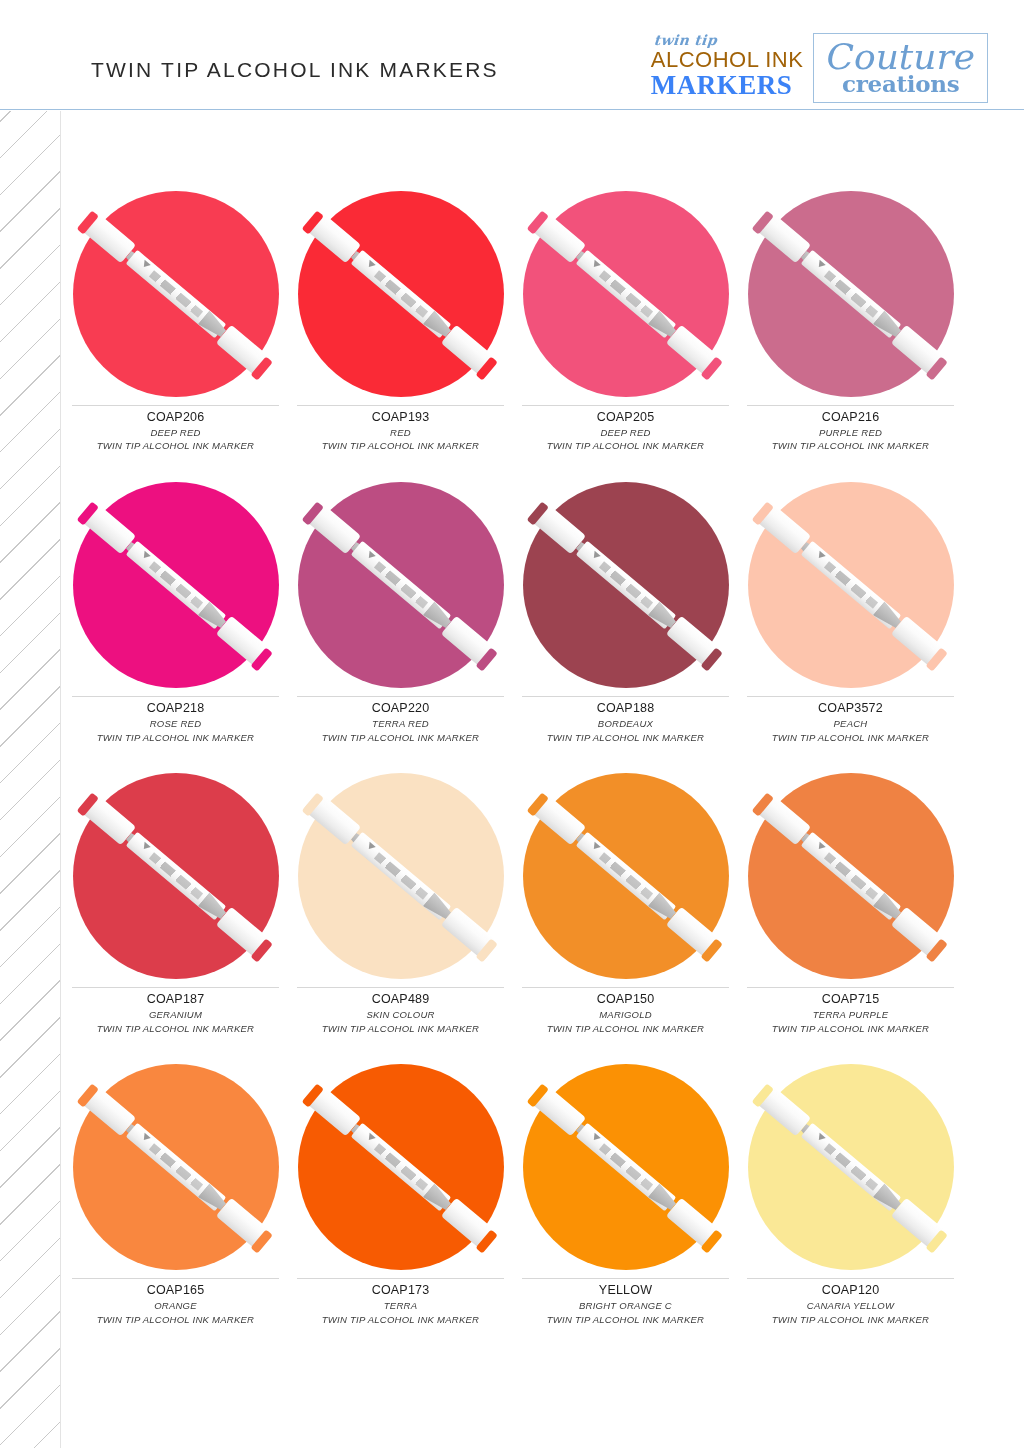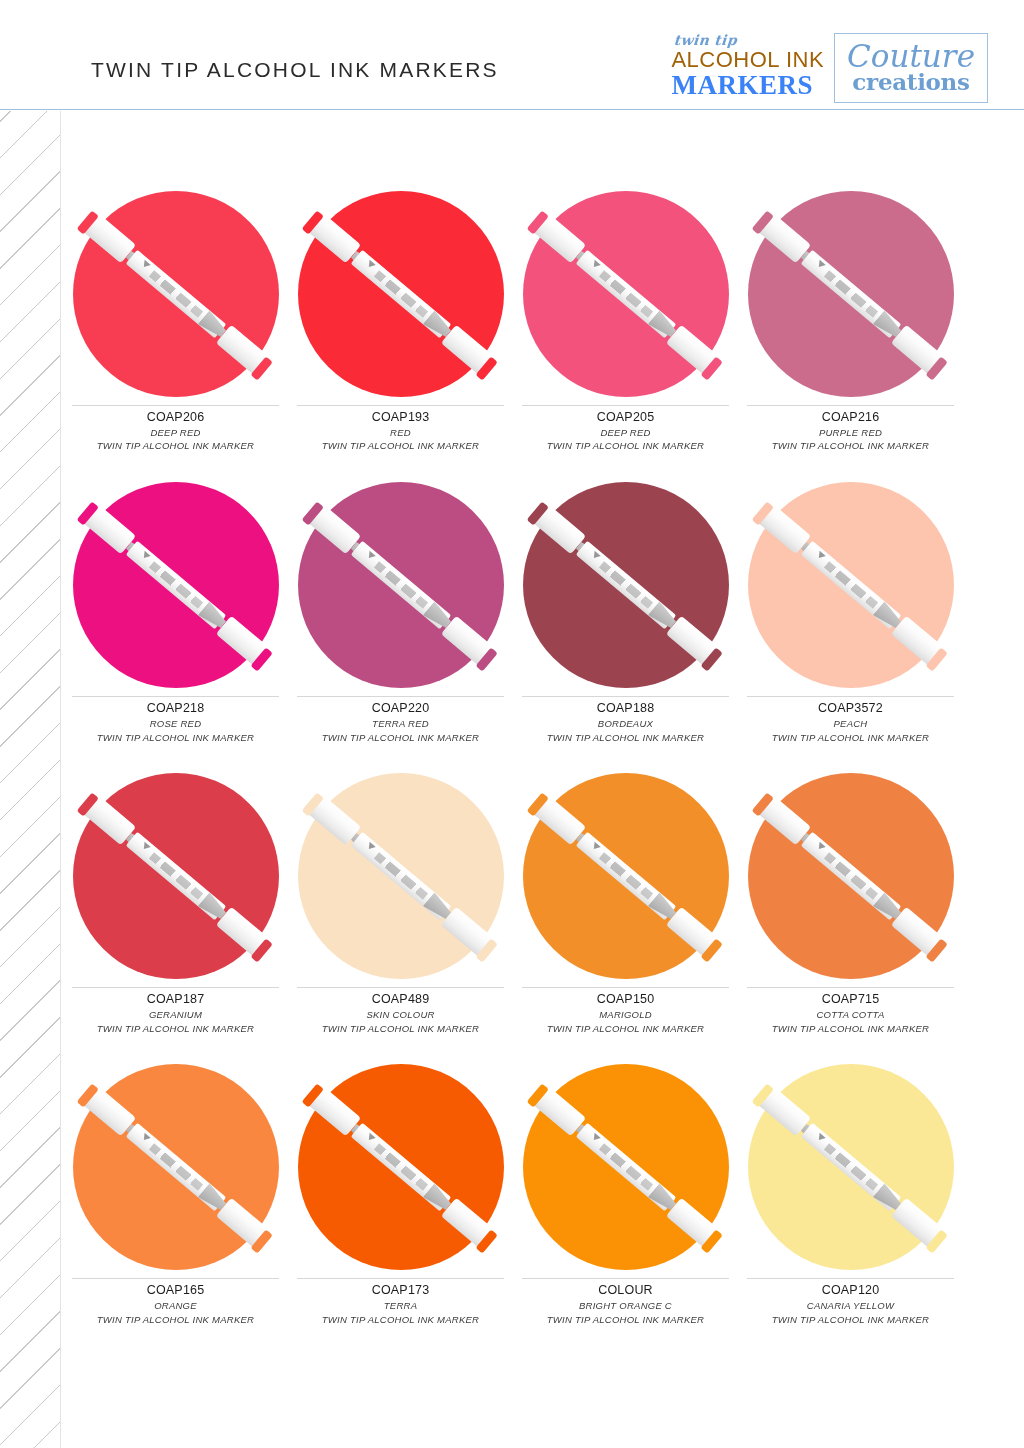--- a/index.html
+++ b/index.html
@@ -53,21 +53,21 @@
     font-family: "Liberation Serif", serif; font-weight: 700;
     font-size: 27px; letter-spacing: .5px; color: #3b82f6; line-height: 1.05;
   }
   .logo-couture {
     border: 1px solid #9fc0df; padding: 5px 12px 6px 12px;
     display: flex; flex-direction: column; align-items: center; justify-content: center;
     min-width: 140px;
   }
   .lc-couture {
     font-family: "DejaVu Serif", serif; font-style: italic; font-weight: 400;
-    font-size: 31px; color: #6d9fd2; line-height: .95; letter-spacing: 0px;
+    font-size: 36px; color: #6d9fd2; line-height: .95; letter-spacing: 0px;
   }
   .lc-creations {
     font-family: "DejaVu Serif", serif; font-weight: 700;
     font-size: 23px; color: #6d9fd2; line-height: 1; letter-spacing: -0.3px;
     margin-top: -2px;
   }
 
   
   .stripe-band {
     position: absolute; left: 0; top: 111px; width: 60px; height: 1337px;
@@ -466,21 +466,21 @@
             <div class="label-marks"></div>
             <div class="nib nib-right"></div>
             <div class="cap cap-right">
               <div class="cap-band band-right" style="background: rgb(239, 130, 67);"></div>
             </div>
           </div>
         </div>
         <div class="caption">
           <div class="cap-rule"></div>
           <div class="sku">COAP715</div>
-          <div class="color-name">COTTA COTTA</div>
+          <div class="color-name">TERRA PURPLE</div>
           <div class="product-line">TWIN TIP ALCOHOL INK MARKER</div>
         </div>
       </div>
       <div class="cell">
         <div class="swatch">
           <div class="circle" style="background: rgb(249, 135, 63);"></div>
           <div class="marker">
             <div class="cap cap-left">
               <div class="cap-band band-left" style="background: rgb(249, 135, 63);"></div>
             </div>
@@ -537,21 +537,21 @@
             <div class="label-dot"></div>
             <div class="label-marks"></div>
             <div class="nib nib-right"></div>
             <div class="cap cap-right">
               <div class="cap-band band-right" style="background: rgb(251, 145, 4);"></div>
             </div>
           </div>
         </div>
         <div class="caption">
           <div class="cap-rule"></div>
-          <div class="sku">COLOUR</div>
+          <div class="sku">YELLOW</div>
           <div class="color-name">BRIGHT ORANGE C</div>
           <div class="product-line">TWIN TIP ALCOHOL INK MARKER</div>
         </div>
       </div>
       <div class="cell">
         <div class="swatch">
           <div class="circle" style="background: rgb(250, 232, 150);"></div>
           <div class="marker">
             <div class="cap cap-left">
               <div class="cap-band band-left" style="background: rgb(250, 232, 150);"></div>

